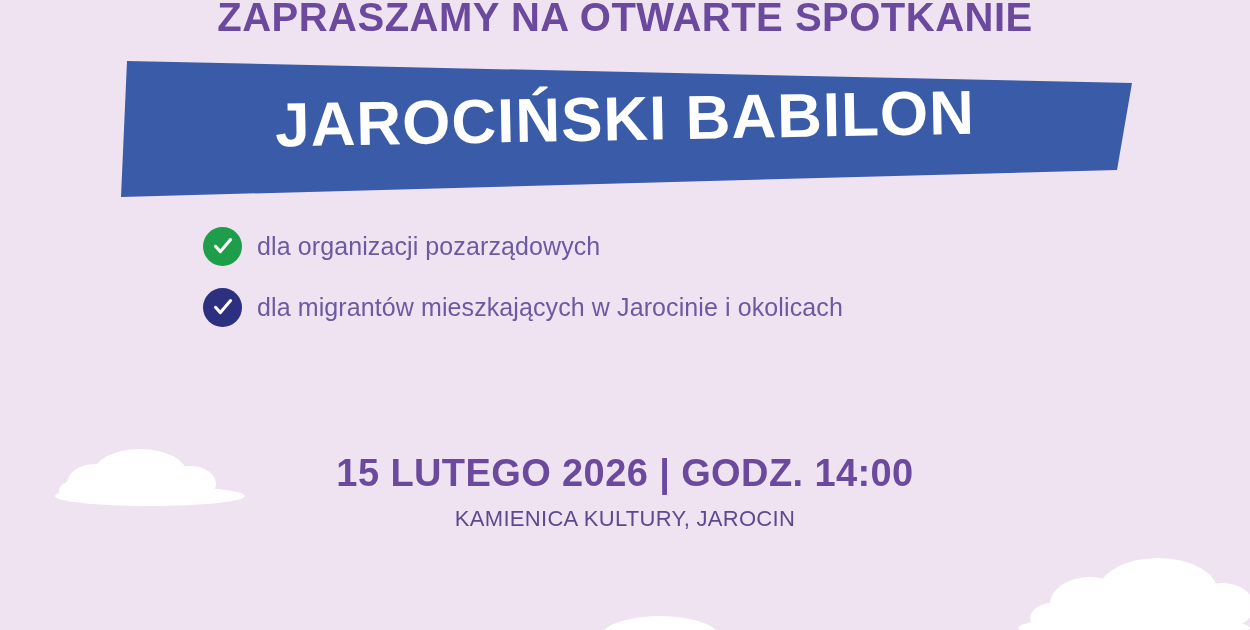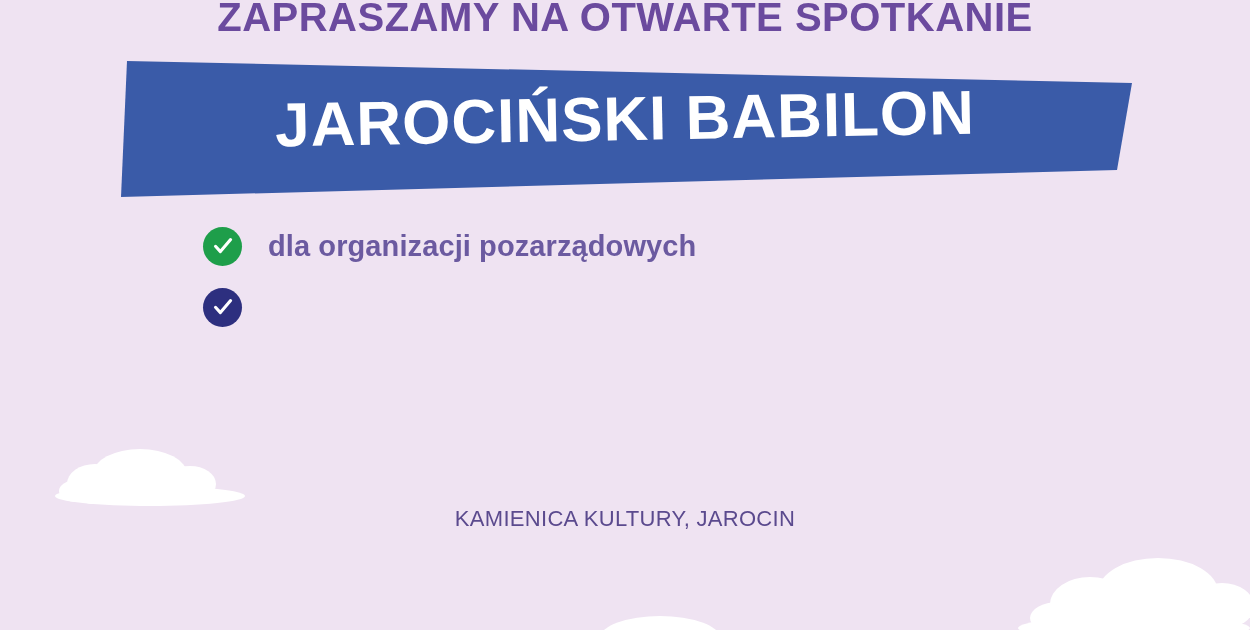--- a/index.html
+++ b/index.html
@@ -99,23 +99,23 @@
     flex: 0 0 auto;
     width: 39px;
     height: 39px;
     border-radius: 50%;
     display: flex;
     align-items: center;
     justify-content: center;
   }
   .bullet-badge svg { display: block; }
   .bullet-text {
-    margin-left: 26px;
-    font-size: 29px;
-    font-weight: bold;
+    margin-left: 15px;
+    font-size: 25px;
+    font-weight: normal;
     color: #6b5aa0;
     white-space: nowrap;
     letter-spacing: 0.1px;
   }
 
   
   .date-line {
     position: absolute;
     left: 0;
     top: 452px;
@@ -201,20 +201,22 @@
       <span class="bullet-text">dla organizacji pozarządowych</span>
     </div>
 
 
     <div class="bullet-row">
       <span class="bullet-badge" style="background:#2d2f7f;">
         <svg width="24" height="24" viewBox="0 0 24 24" xmlns="http://www.w3.org/2000/svg">
           <path d="M4.5 12.3 L9.4 17.6 L19.6 5.6" fill="none" stroke="#ffffff" stroke-width="3.1" stroke-linecap="round" stroke-linejoin="round"></path>
         </svg>
       </span>
+      <span class="bullet-text">dla migrantów mieszkających w Jarocinie i okolicach</span>
     </div>
 
   </div>
 
+  <div class="date-line">15 LUTEGO 2026 | GODZ. 14:00</div>
 
   <div class="venue-line">KAMIENICA KULTURY, JAROCIN</div>
 
 </div>
 
 </body></html>

